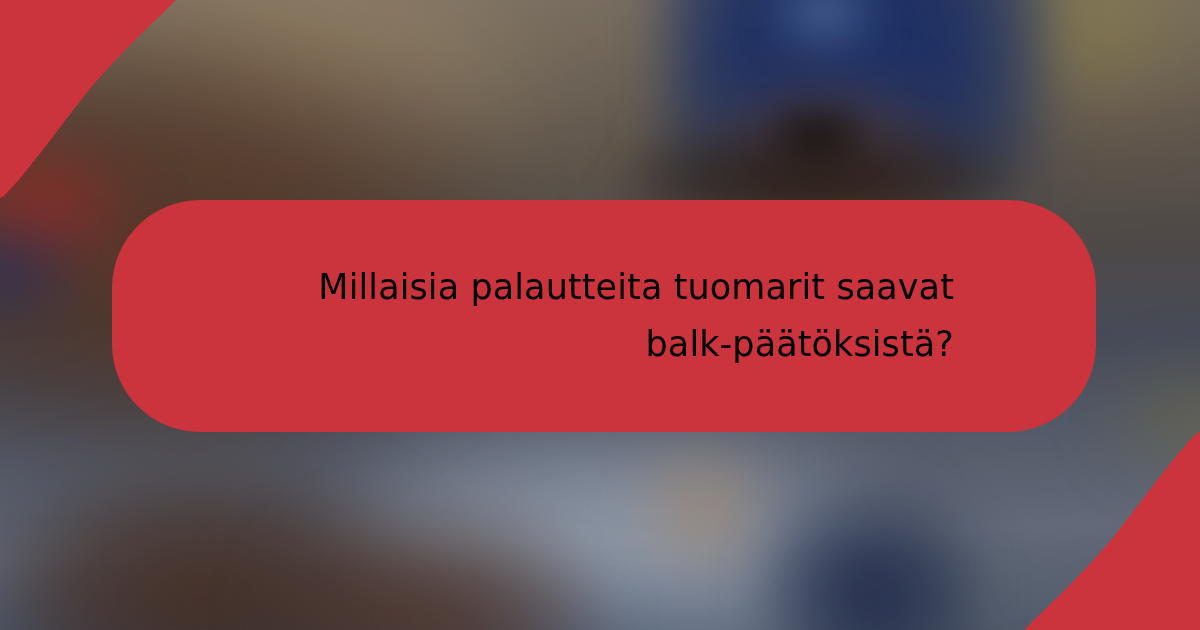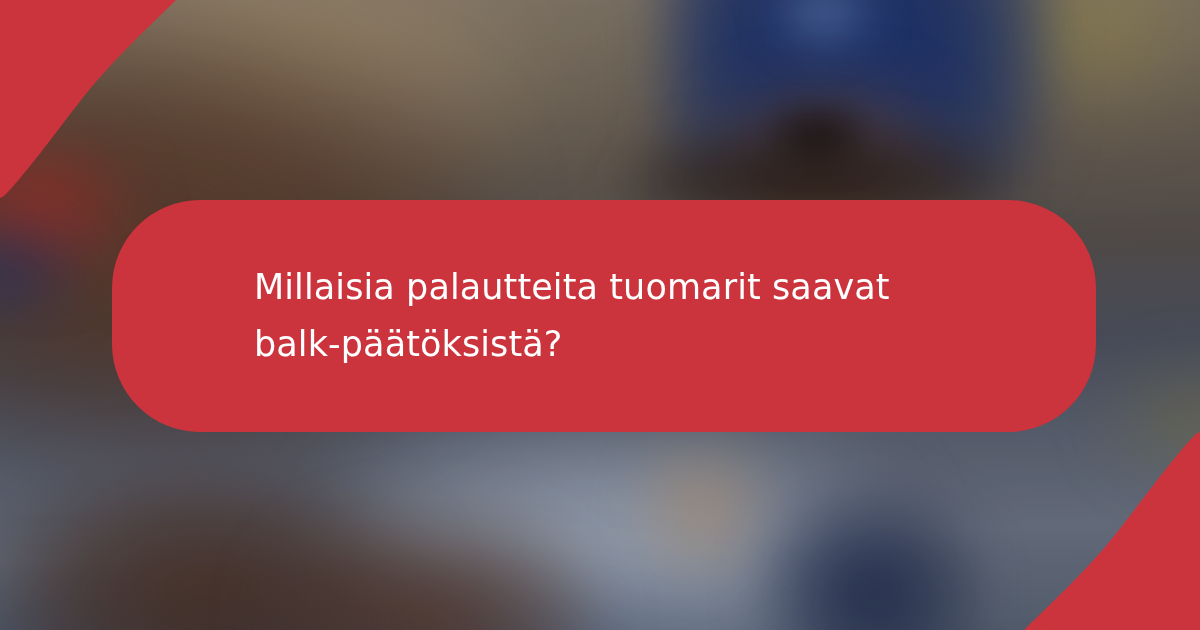--- a/index.html
+++ b/index.html
@@ -265,22 +265,22 @@
     align-items: center;
     justify-content: center;
     padding: 18px 70px;
   }
 
   .title-text {
     font-family: "DejaVu Sans", "Liberation Sans", sans-serif;
     font-size: 35px;
     font-weight: 400;
     line-height: 1.62;
-    color: #ffffff;
-    text-align: left;
+    color: #000000;
+    text-align: right;
     letter-spacing: 0.1px;
     max-width: 700px;
     word-wrap: break-word;
   }
 </style>
 </head>
 <body>
 
 <div class="og-card">
 

